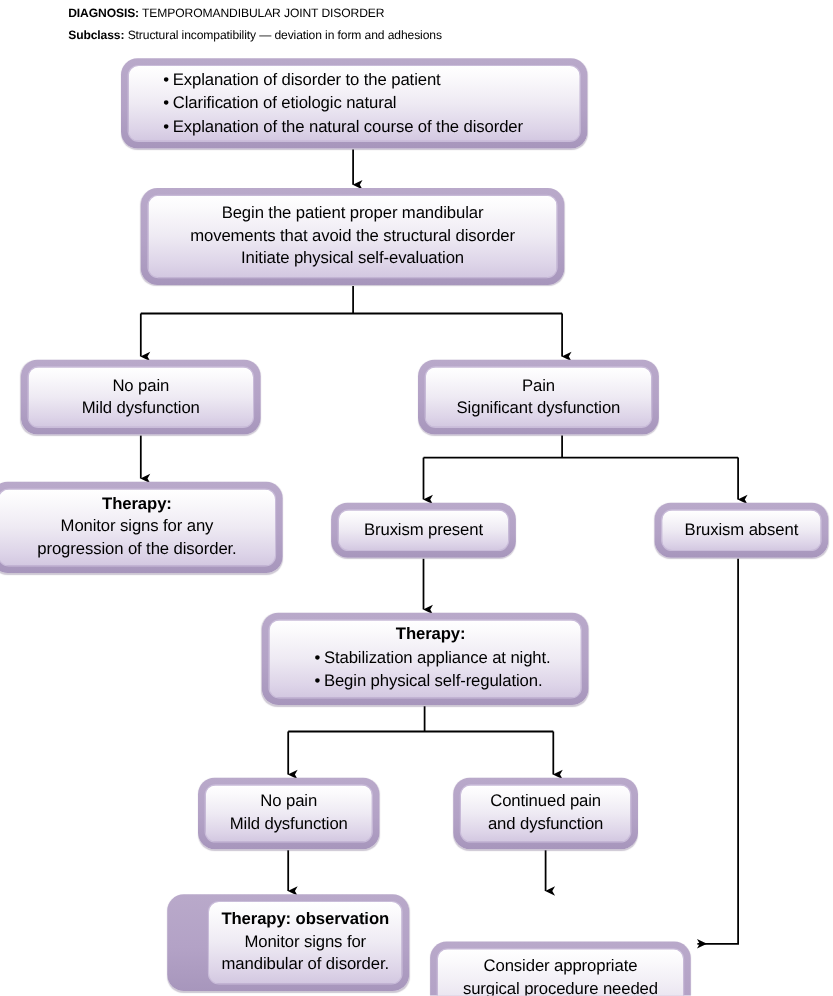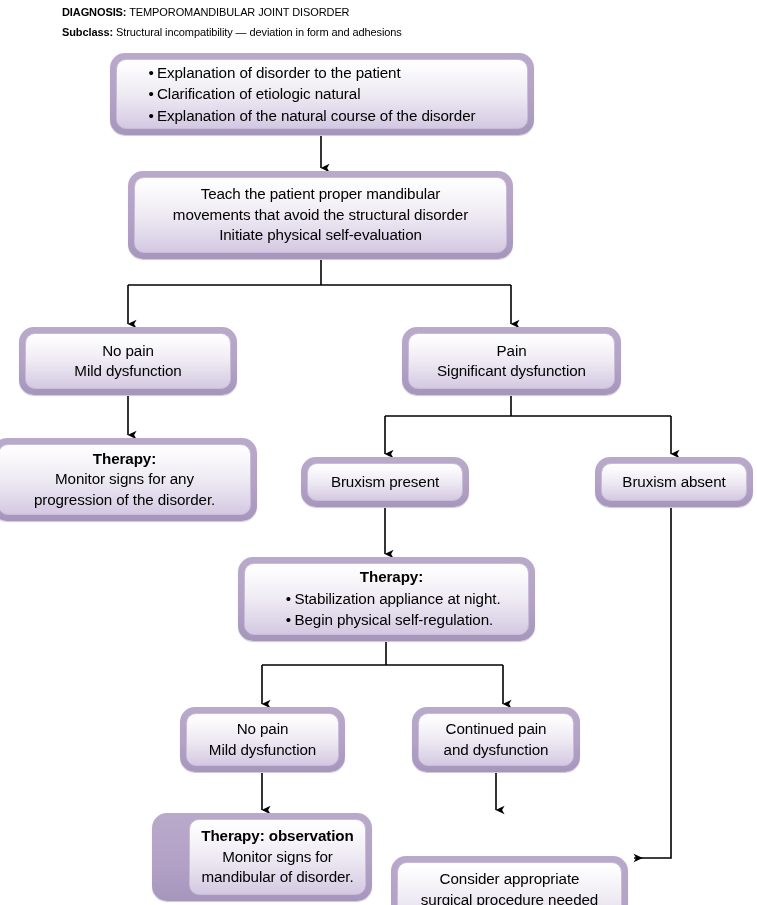--- a/index.html
+++ b/index.html
@@ -105,21 +105,21 @@
     line-height: 21.5px;
   }
 
   
   #n-education      { left: 110px; top: 53px;  width: 424px; height: 82px; }
   #n-education .inner { padding-left: 28px; }
 
   #n-teach          { left: 128px; top: 171px; width: 385px; height: 88px; }
 
   #n-nopain1        { left: 19px;  top: 327px; width: 218px; height: 68px; }
-  #n-pain           { left: 402px; top: 327px; width: 219px; height: 68px; }
+  #n-pain           { left: 380px; top: 327px; width: 219px; height: 68px; }
 
   #n-therapy1       { left: -8px;  top: 438px; width: 265px; height: 83px; }
 
   #n-bruxpresent    { left: 301px; top: 457px; width: 168px; height: 50px; }
   #n-bruxabsent     { left: 595px; top: 457px; width: 158px; height: 50px; }
 
   #n-therapy2       { left: 238px; top: 557px; width: 297px; height: 84px; }
   #n-therapy2 .inner { padding-left: 10px; }
 
   #n-nopain2        { left: 180px; top: 707px; width: 165px; height: 65px; }
@@ -199,21 +199,21 @@
         <div class="bullet-row">
           <span class="bullet-dot">•</span>
           <span>Explanation of the natural course of the disorder</span>
         </div>
       </div>
     </div>
   </div>
 
   <div class="node" id="n-teach">
     <div class="inner">
-      <div class="txt">Teach the patient proper mandibular</div>
+      <div class="txt">Begin the patient proper mandibular</div>
       <div class="txt">movements that avoid the structural disorder</div>
       <div class="txt">Initiate physical self-evaluation</div>
     </div>
   </div>
 
   <div class="node" id="n-nopain1">
     <div class="inner">
       <div class="txt">No pain</div>
       <div class="txt">Mild dysfunction</div>
     </div>

